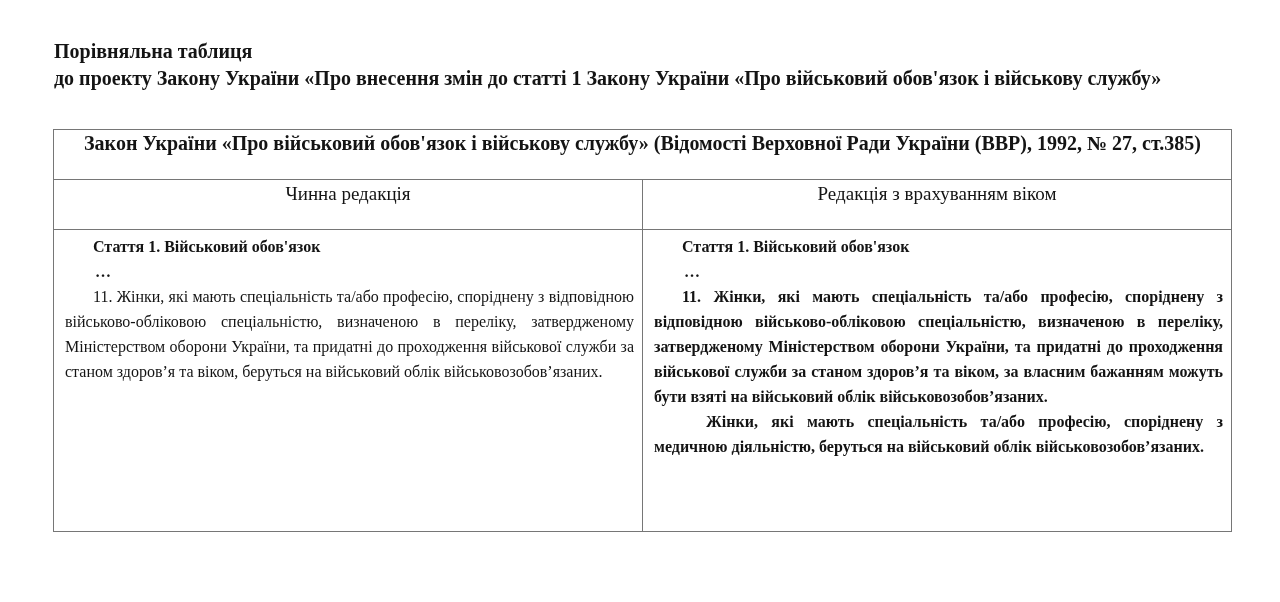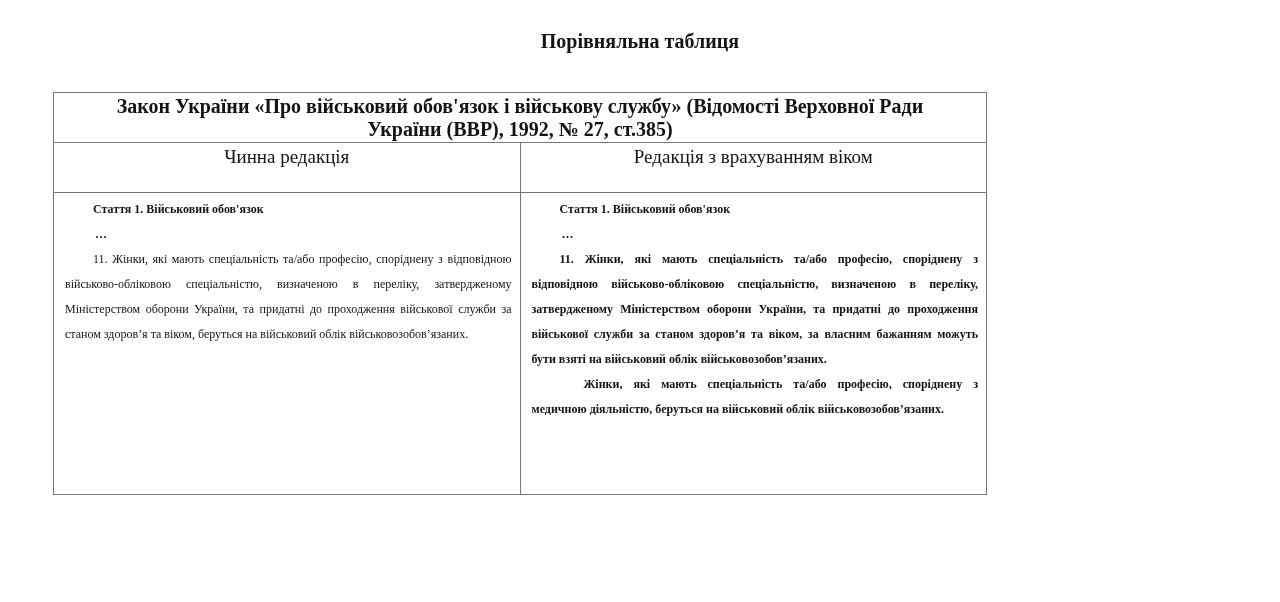--- a/index.html
+++ b/index.html
@@ -11,33 +11,32 @@
     overflow: hidden;
     font-family: "Liberation Serif", "DejaVu Serif", serif;
     color: #141414;
   }
   .page {
     width: 1280px;
     height: 602px;
     position: relative;
   }
   .doc-title {
-    padding-top: 28px;
+    padding-top: 38px;
     width: 1172px;
     margin: 0 auto;
-    text-align: center;
     font-weight: bold;
     font-size: 20px;
     line-height: 27px;
   }
   table.cmp {
     border-collapse: collapse;
     table-layout: fixed;
     margin: 37px 0 0 53px;
-    width: 934px;
+    width: 1179px;
   }
   table.cmp td {
     border: 1px solid #767676;
     vertical-align: top;
     box-sizing: border-box;
   }
   td.caption {
     text-align: center;
     font-weight: bold;
     font-size: 20px;
@@ -48,21 +47,21 @@
   td.colhead {
     text-align: center;
     font-size: 19px;
     line-height: 21px;
     height: 50px;
     padding-top: 3px;
     margin-top: 36px;
   }
   td.bodycell {
     height: 302px;
-    font-size: 12px;
+    font-size: 16px;
     line-height: 25px;
     padding: 4px 8px 0 11px;
   }
   td.bodycell p { margin: 0; }
   p.heading {
     font-weight: bold;
     text-indent: 28px;
   }
   p.dots {
     font-weight: bold;
@@ -77,20 +76,21 @@
   td.amended p { font-weight: bold; }
   td.amended p.para-2 { text-indent: 52px; }
 </style>
 </head>
 <body>
 
 <div class="page">
 
   <div class="doc-title">
     <div>Порівняльна таблиця</div>
+    <div>до проекту Закону України «Про внесення змін до статті 1 Закону України «Про військовий обов'язок і військову службу»</div>
   </div>
 
   <table class="cmp">
     <tbody>
       <tr>
         <td class="caption" colspan="2">Закон України «Про військовий обов'язок і військову службу» (Відомості Верховної Ради України (ВВР), 1992, № 27, ст.385)</td>
       </tr>
       <tr>
         <td class="colhead">Чинна редакція</td>
         <td class="colhead">Редакція з врахуванням віком</td>

